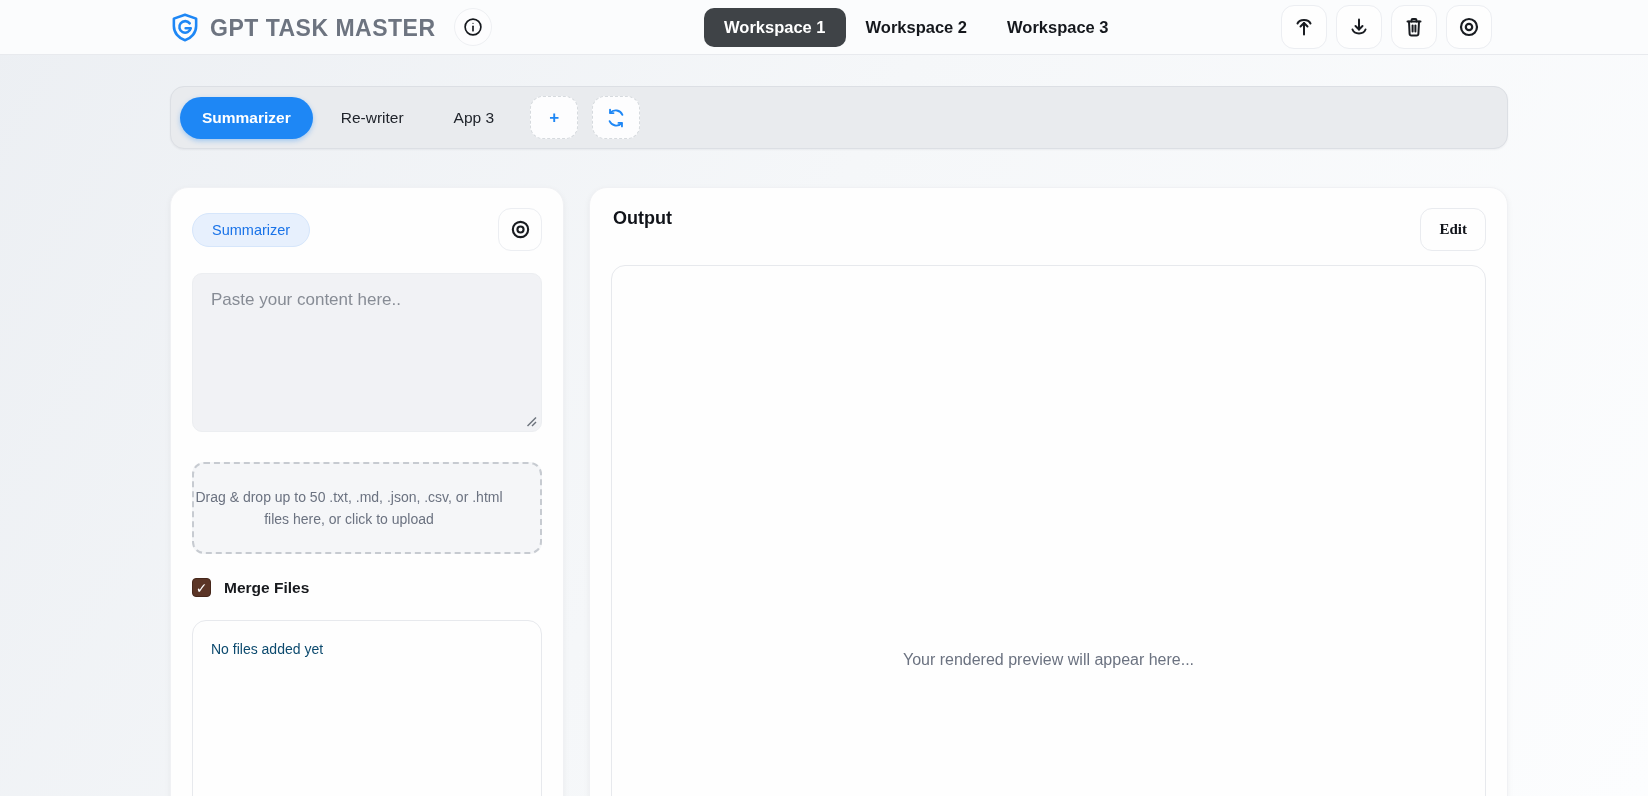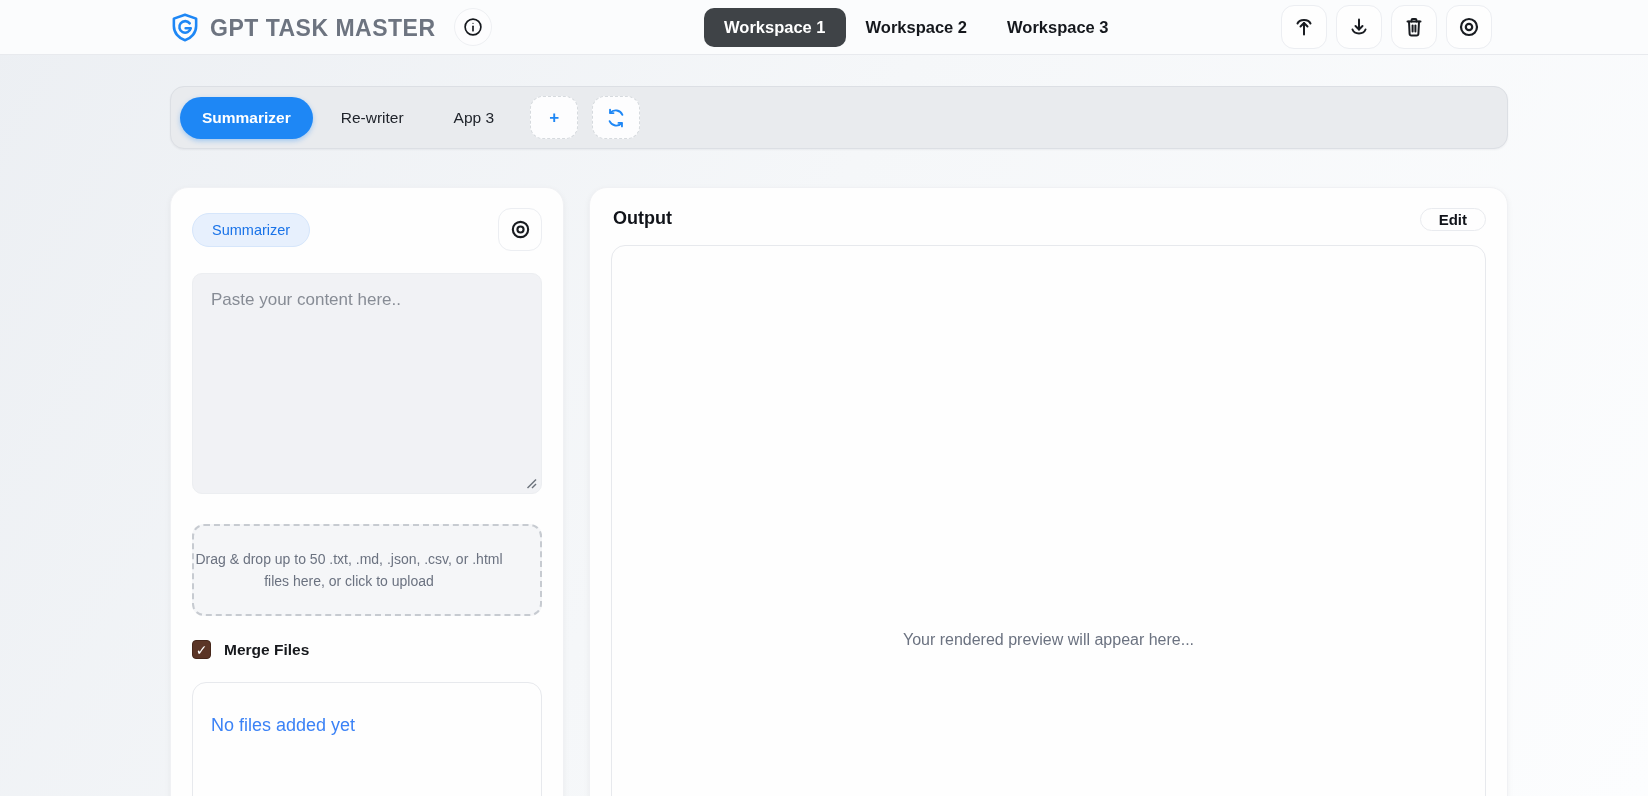--- a/index.html
+++ b/index.html
@@ -61,21 +61,21 @@
   .left-head { display:flex; align-items:center; justify-content:space-between; }
   .badge {
     background:#e7f0fd; border:1px solid #d6e6fb; color:#1a73e8;
     font-size:14.5px; padding:8px 19px; border-radius:999px;
   }
   .gear-btn {
     width:44px; height:43px; border-radius:13px; background:#fefefe; border:1px solid #eceef2;
     display:flex; align-items:center; justify-content:center; cursor:pointer; color:#191c21;
   }
   .paste-area {
-    position:relative; margin-top:22px; width:100%; height:221px;
+    position:relative; margin-top:22px; width:100%; height:159px;
     background:#f1f2f5; border:1px solid #eceef1; border-radius:10px;
   }
   .paste-area textarea {
     width:100%; height:100%; background:transparent; border:none; resize:none; outline:none;
     font-family:inherit; font-size:17px; color:#2b2f36; padding:16px 18px;
   }
   .paste-area textarea::placeholder { color:#878c95; }
   .resize-grip { position:absolute; right:4px; bottom:4px; color:#6c727c; }
   .dropzone {
     margin-top:30px; height:92px; border:2px dashed #c7cbd1; border-radius:12px; background:#f5f6f8;
@@ -86,27 +86,27 @@
   .checkbox {
     width:19px; height:19px; border-radius:4px; background:#5b3526; border:1px solid #46271b;
     display:flex; align-items:center; justify-content:center; cursor:pointer;
     color:#fff; font-size:14px; font-weight:700;
   }
   .merge-label { font-size:15.5px; font-weight:700; color:#17191d; cursor:pointer; }
   .files-box {
     margin-top:23px; height:260px; background:#fefefe; border:1px solid #e7e9ed; border-radius:14px;
     padding:20px 18px;
   }
-  .files-empty { font-size:18px; color:#3b82f6;margin-top:12px; }
+  .files-empty { font-size:14px; color:#0c4a6e; }
   
   .out-head { display:flex; align-items:flex-start; justify-content:space-between; }
   .out-title { font-size:18px; font-weight:700; color:#101319; padding-left:2px; }
   .edit-btn {
-    background:#fefefe; border:1px solid #e9ebef; border-radius:12px; font-family:Liberation Sans, sans-serif;
-    font-size:15px; font-weight:700; color:#101319; padding:2px 18px; cursor:pointer;
+    background:#fefefe; border:1px solid #e9ebef; border-radius:12px; font-family:Liberation Serif, serif;
+    font-size:15px; font-weight:700; color:#101319; padding:12px 18px; cursor:pointer;
   }
   .preview-box {
     margin-top:14px; height:790px; background:#fefefe; border:1px solid #e7e9ed; border-radius:14px;
     display:flex; align-items:center; justify-content:center;
   }
   .preview-text { color:#6b7280; font-size:16px; }
   svg { display:block; }
 </style>
 </head>
 <body>

